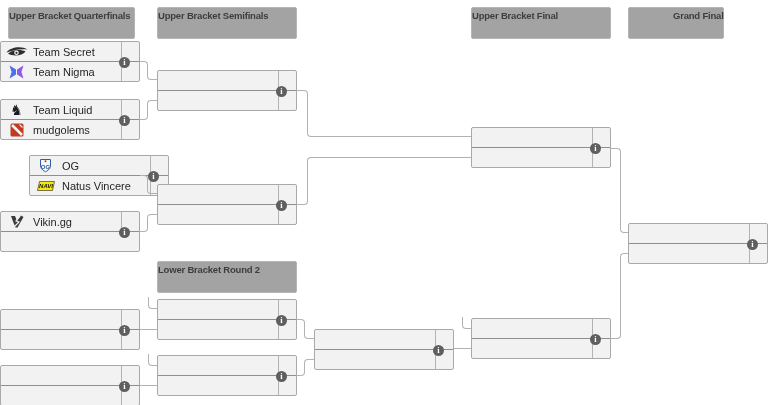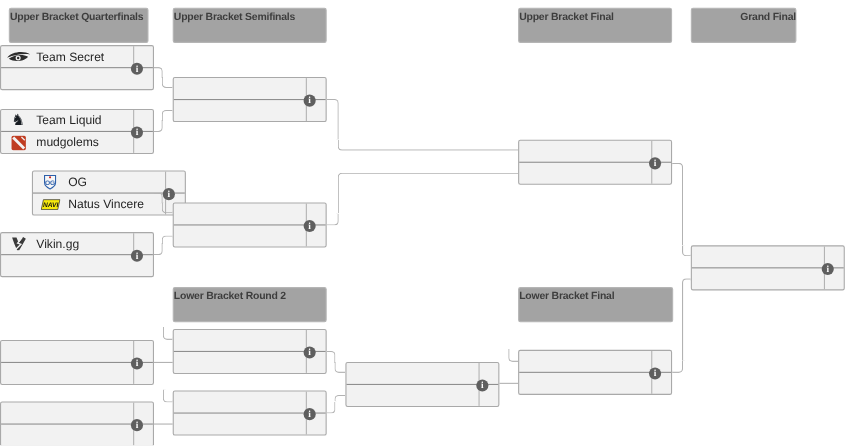--- a/index.html
+++ b/index.html
@@ -30,33 +30,42 @@
 </head>
 <body>
 
 <div class="bracket">
 
   <div class="hdr" style="left:8px;top:7px;width:127px;">Upper Bracket Quarterfinals</div>
   <div class="hdr" style="left:157px;top:7px;width:140px;">Upper Bracket Semifinals</div>
   <div class="hdr" style="left:471px;top:7px;width:140px;">Upper Bracket Final</div>
   <div class="hdr" style="left:628px;top:7px;width:96px;padding-left:44px;">Grand Final</div>
   <div class="hdr" style="left:157px;top:261px;width:140px;">Lower Bracket Round 2</div>
-  <div class="hdr" style="left:471px;top:261px;width:141px;">Lower Bracket Final</div>
 
   <div class="match" style="left:0;top:41px;">
     <div class="row rtop">
       <span class="logo">
         <svg width="22" height="11" viewBox="0 0 22 11">
             <path d="M0.5 6.5 C4 1.5 15 -0.5 21.5 3.5 C16 2.5 8 3.5 0.5 6.5 Z" fill="#2d2d2d"></path>
             <path d="M2 7.5 C6.5 3.5 15 3 19.5 5.5 C16.5 9.5 7.5 11 2 7.5 Z" fill="#2d2d2d"></path>
             <circle cx="10.5" cy="6.8" r="2.3" fill="#f2f2f2"></circle>
             <circle cx="10.5" cy="6.8" r="1.1" fill="#2d2d2d"></circle>
           </svg>
       </span>
       <span class="tname">Team Secret</span>
+      <span class="score"></span>
+    </div>
+    <div class="row">
+      <span class="logo">
+        <svg width="15" height="14" viewBox="0 0 15 14">
+            <polygon points="0.5,0.5 7,4.5 7,9.5 0.5,13.5 2.6,7" fill="#4d6fe8"></polygon>
+            <polygon points="14.5,0.5 8,4.5 8,9.5 14.5,13.5 12.4,7" fill="#9058e8"></polygon>
+          </svg>
+      </span>
+      <span class="tname">Team Nigma</span>
       <span class="score"></span>
     </div>
     <div class="info">i</div>
   </div>
 
   <div class="match" style="left:0;top:99px;">
     <div class="row rtop">
       <span class="logo">
           <span class="glyph">♞</span>
         </span>

